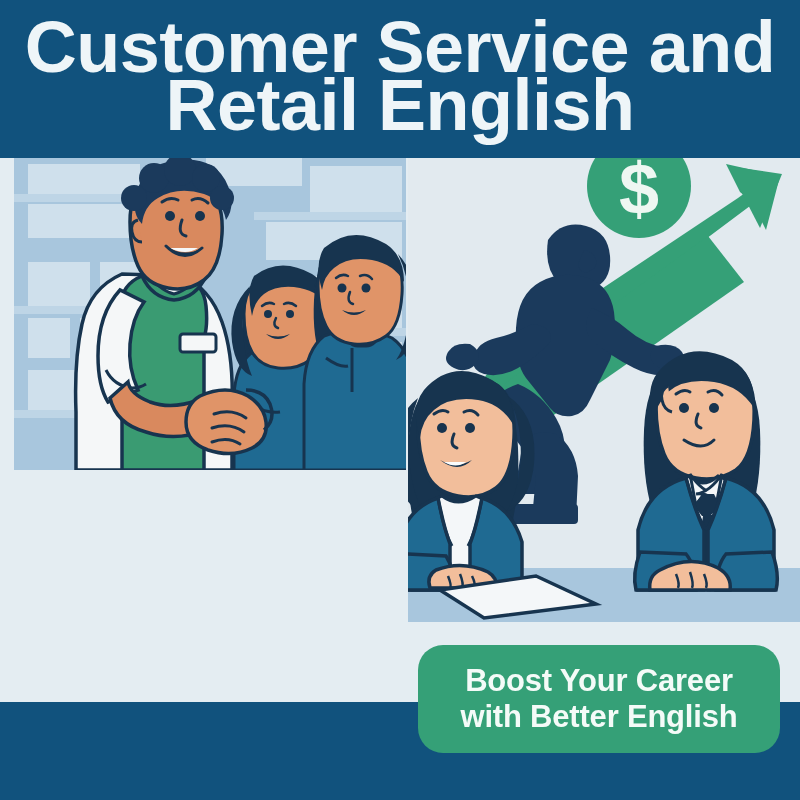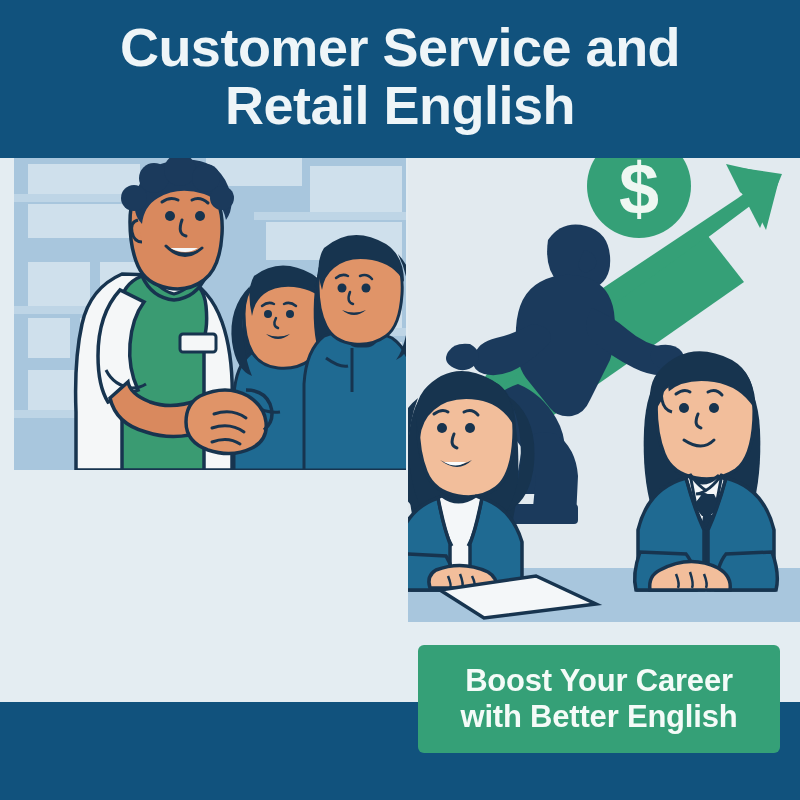--- a/index.html
+++ b/index.html
@@ -17,21 +17,21 @@
   
   .header-band{
     position:absolute;left:0;top:0;width:800px;height:158px;
     background:#11527d;
     z-index:2;
   }
   .header-title{
     position:absolute;left:0;top:18px;width:800px;
     text-align:center;
     color:#eef5f8;
-    font-size:54px;
+    font-size:72px;
     font-weight:bold;
     line-height:58px;
     letter-spacing:-0.5px;
     white-space:pre-line;
   }
 
   
   .bottom-band{
     position:absolute;left:0;top:702px;width:800px;height:98px;
     background:#11527d;
@@ -69,21 +69,21 @@
     text-align:center;
     white-space:pre-line;
     letter-spacing:-0.5px;
     padding:0 6px;
   }
 
   
   .cta-pill{
     position:absolute;left:418px;top:645px;width:362px;height:108px;
     background:#35a077;
-    border-radius:6px;
+    border-radius:25px;
     z-index:6;
     display:flex;align-items:center;justify-content:center;
   }
   .cta-text{
     color:#f4fbf8;
     font-size:31px;
     font-weight:bold;
     line-height:36px;
     text-align:center;
     white-space:pre-line;

